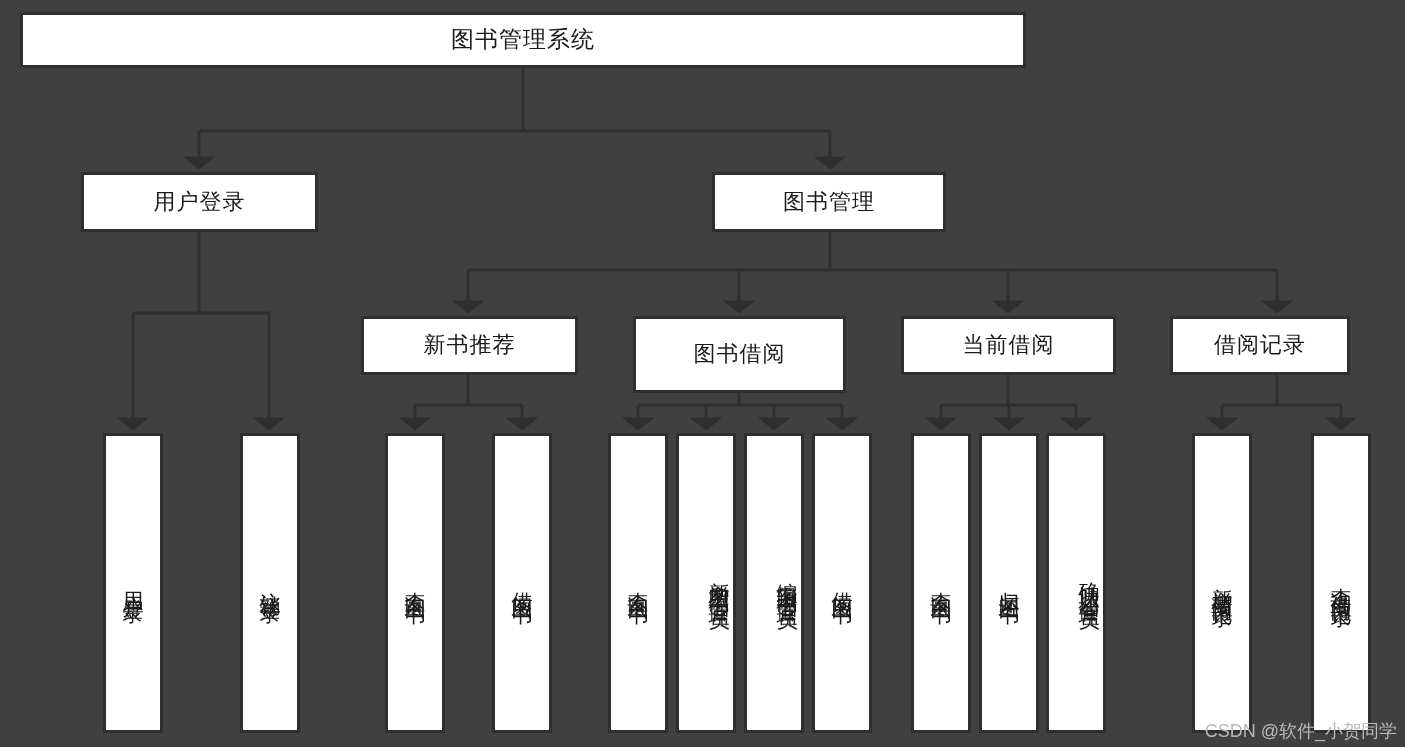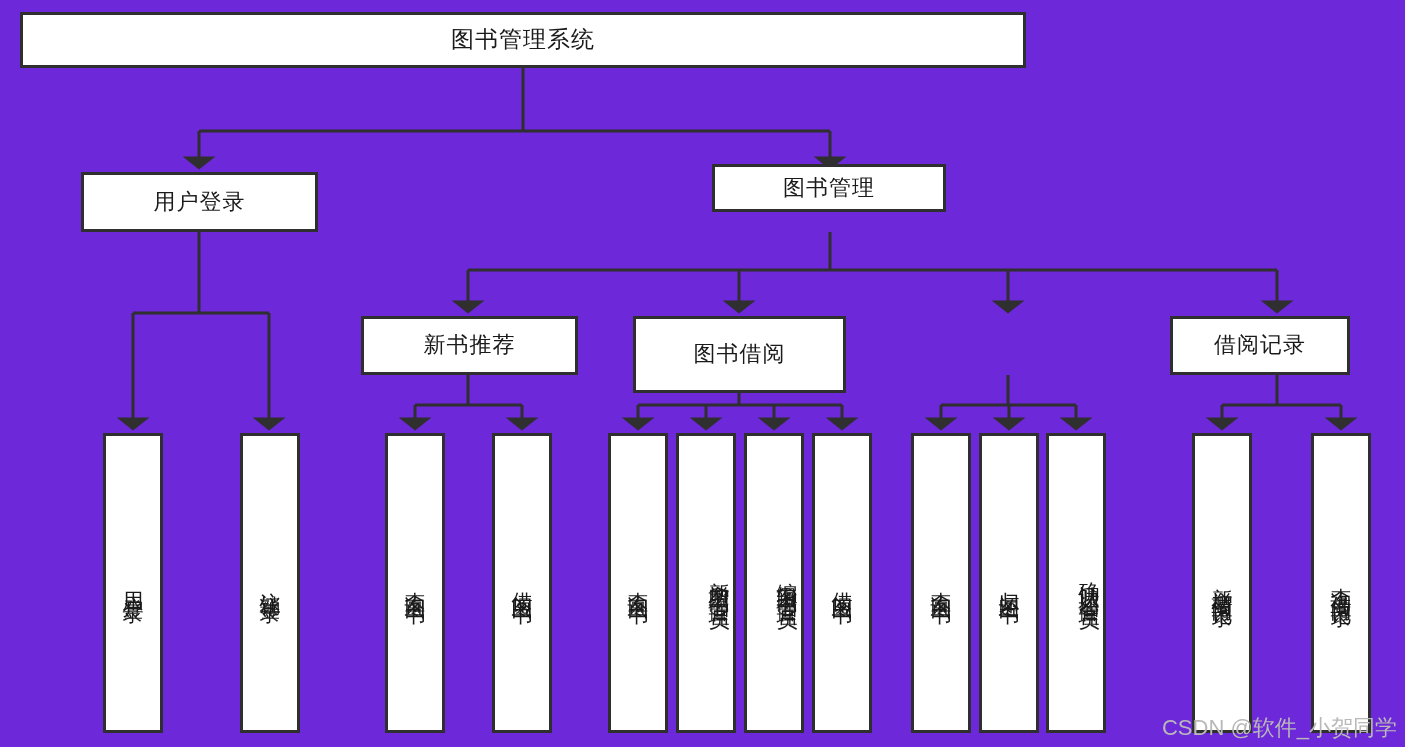--- a/index.html
+++ b/index.html
@@ -4,21 +4,21 @@
 <style>
   html, body {
     margin: 0;
     padding: 0;
     background: #ffffff;
   }
   #canvas {
     position: relative;
     width: 1405px;
     height: 747px;
-    background: #6d28d9;
+    background: #404040;
     font-family: "Liberation Sans", "DejaVu Sans", sans-serif;
     overflow: hidden;
   }
   #edges {
     position: absolute;
     left: 0;
     top: 0;
     width: 1405px;
     height: 747px;
   }
@@ -56,21 +56,21 @@
   }
   .node.vert span {
     writing-mode: vertical-rl;
     text-orientation: upright;
     display: block;
   }
   .watermark {
     position: absolute;
     right: 8px;
     bottom: 4px;
-    font-size: 22px;
+    font-size: 18px;
     color: #b9b9b9;
     z-index: 5;
     white-space: nowrap;
     font-family: "Liberation Sans", "DejaVu Sans", sans-serif;
     margin-top: 11px;
   }
 </style>
 </head>
 <body>
 
@@ -126,30 +126,33 @@
     </g>
   </svg>
 
   <div class="node horiz root" style="left:20px;top:12px;width:1006px;height:56px;">
     <span>图书管理系统</span>
   </div>
 
   <div class="node horiz" style="left:81px;top:172px;width:237px;height:60px;">
     <span>用户登录</span>
   </div>
-  <div class="node horiz" style="left:712px;top:164px;width:234px;height:48px;">
+  <div class="node horiz" style="left:712px;top:172px;width:234px;height:60px;">
     <span>图书管理</span>
   </div>
 
   <div class="node horiz" style="left:361px;top:316px;width:217px;height:59px;text-align:center;">
     <span>新书推荐</span>
   </div>
   <div class="node horiz" style="left:633px;top:316px;width:213px;height:77px;">
     <span>图书借阅</span>
   </div>
+  <div class="node horiz" style="left:901px;top:316px;width:215px;height:59px;">
+    <span>当前借阅</span>
+  </div>
   <div class="node horiz" style="left:1170px;top:316px;width:180px;height:59px;">
     <span>借阅记录</span>
   </div>
 
   <div class="node vert" style="left:103px;top:433px;width:60px;height:300px;">
     <span>用户登录</span>
   </div>
   <div class="node vert" style="left:240px;top:433px;width:60px;height:300px;">
     <span>注销登录</span>
   </div>

